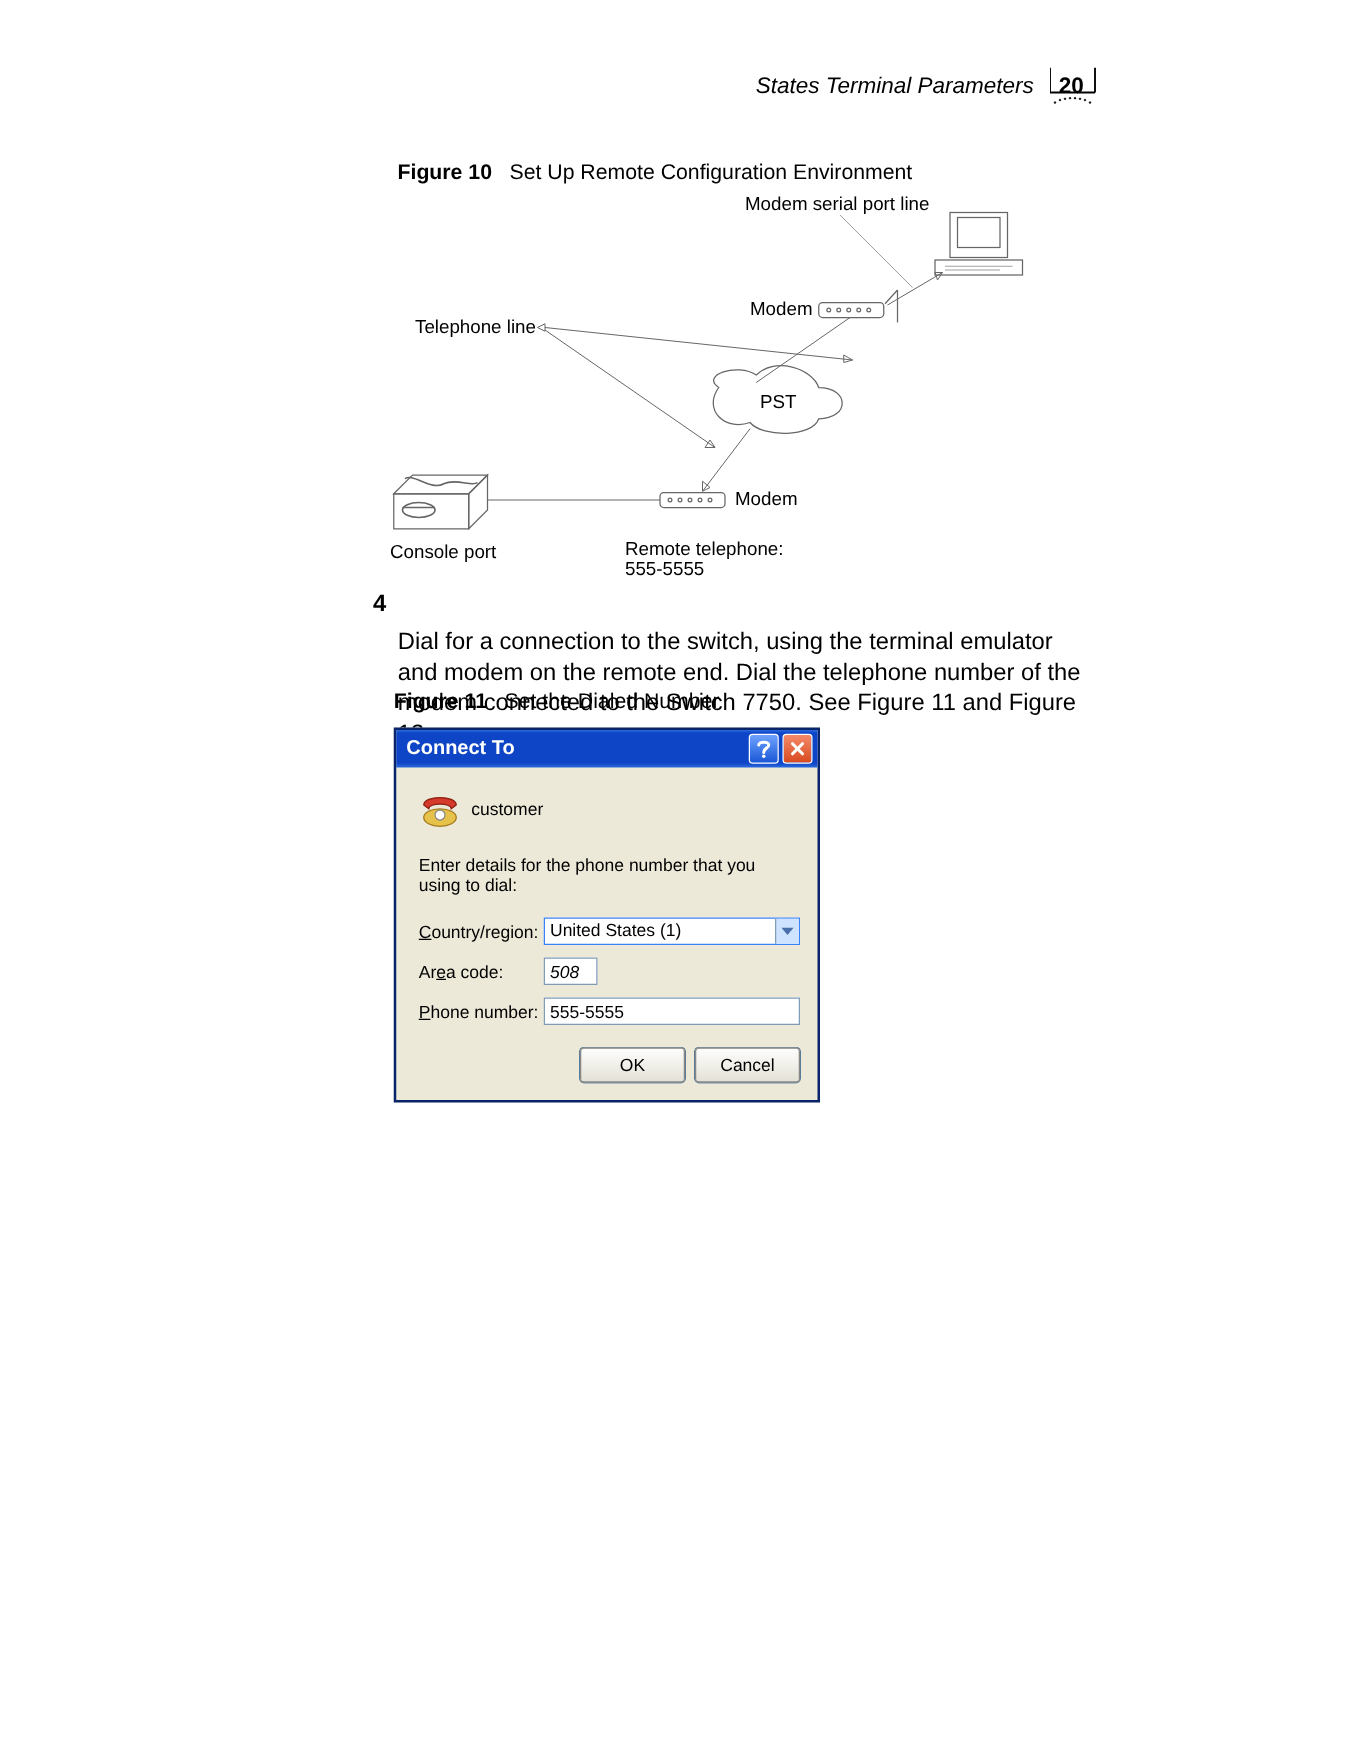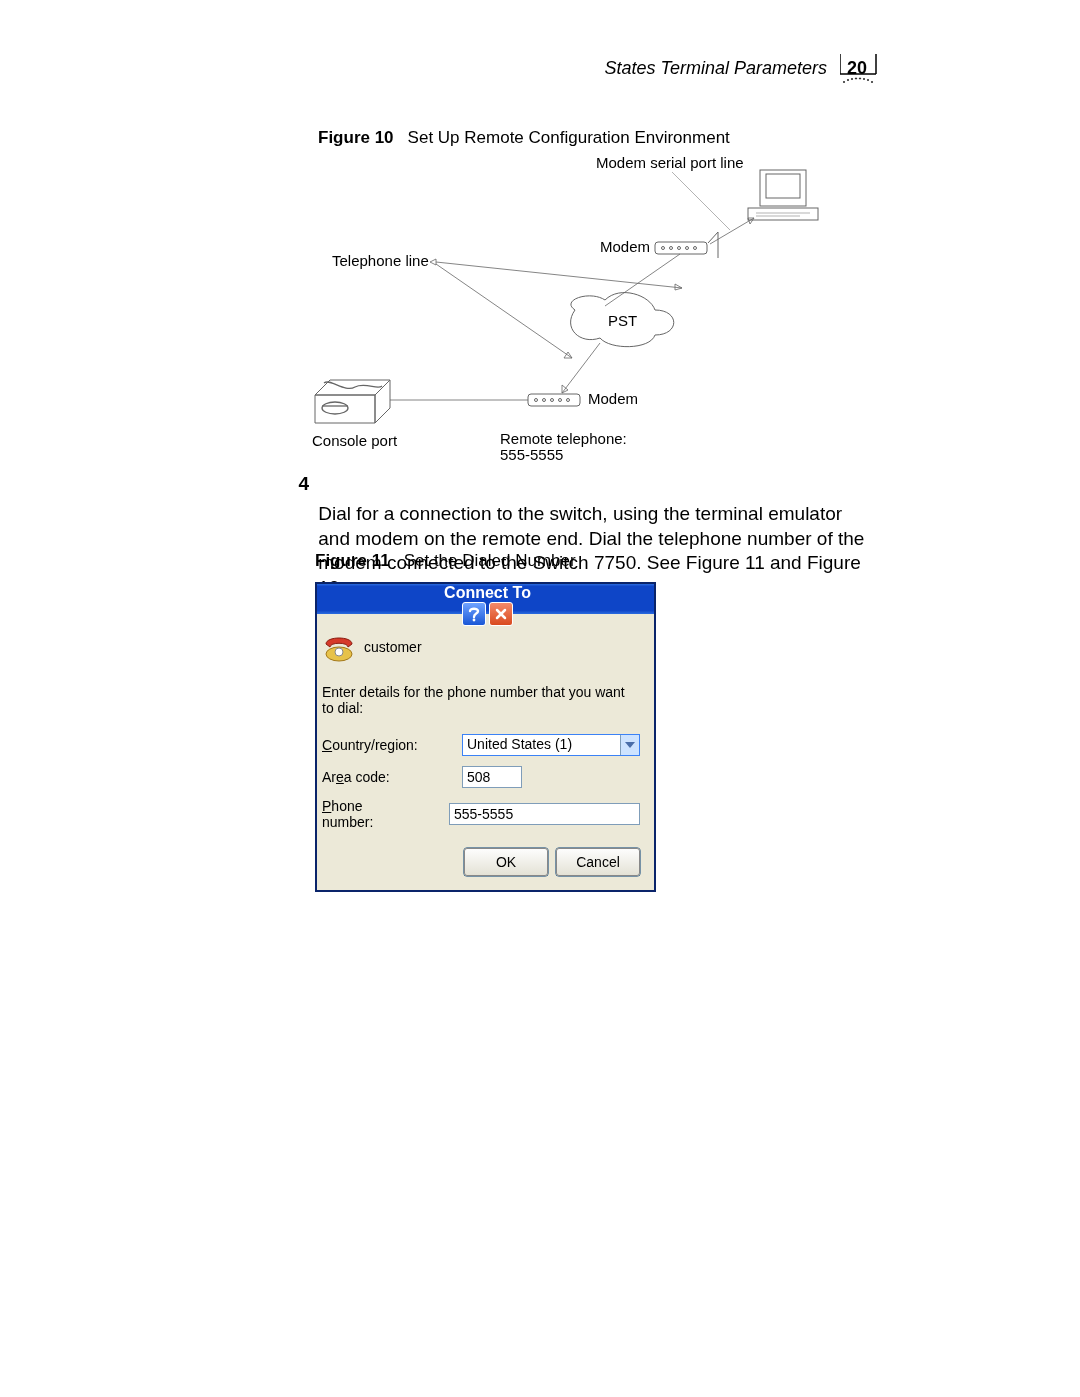--- a/index.html
+++ b/index.html
@@ -86,68 +86,66 @@
   .titlebar {
     height: 30px;
     background: linear-gradient(to bottom, #2a6bdf 0%, #0e45c7 8%, #0e45c7 88%, #2a6bdf 100%);
     color: #fff;
     font-weight: bold;
     font-size: 16px;
     display: flex;
     align-items: center;
     padding: 0 4px 0 8px;
     box-sizing: border-box;
-    flex-direction: column;
   }
   .titlebar-text { flex: 1; }
   .titlebar-buttons { display: flex; gap: 3px; }
   .titlebar-btn {
     width: 22px;
     height: 22px;
     border-radius: 3px;
     display: flex;
     align-items: center;
     justify-content: center;
     font-weight: bold;
     font-size: 16px;
     color: #fff;
   }
   .help-btn { background: linear-gradient(to bottom,#6fa3ff,#1a57d6); border:1px solid #fff; }
   .close-btn { background: linear-gradient(to bottom,#f48a6a,#d94a1f); border:1px solid #fff; }
   .dialog-body {
-    padding: 16px 14px 14px 5px;
+    padding: 16px 14px 14px 18px;
   }
   .conn-row { display:flex; align-items:center; margin-bottom:20px; }
   .phone-icon {
     width: 34px; height:34px;
     display:flex; align-items:center; justify-content:center;
     margin-right:8px;
   }
   .instr { margin: 8px 0 18px 0; }
   .form-row {
     display:flex; align-items:center;
     margin-bottom:10px;
-    gap:40px;
   }
   .form-label {
     width: 100px;
     text-align:left;
   }
   .form-label .ul { text-decoration: underline; }
   .form-input {
     flex:1;
     height:22px;
     border:1px solid #7f9db9;
     background:#fff;
     padding:0 4px;
     font-family:Tahoma,sans-serif;
     font-size:14px;
     box-sizing: border-box;
   }
-  .form-input.small { width:60px; flex:none; }
+  .form-input.small { width:43px; flex:none;font-style:italic; }
   .form-select {
     flex:1;
     display:flex;
     border:1px solid #3b82f6;
     background:#fff;
     height:22px;
     box-sizing:border-box;
   }
   .form-select .sel-text {
     flex:1; padding:1px 4px; overflow:hidden; white-space:nowrap;
@@ -301,21 +299,21 @@
         <div class="phone-icon">
           <svg width="34" height="34" viewBox="0 0 34 34">
             <ellipse cx="17" cy="24" rx="13" ry="7" fill="#e7c24a" stroke="#a3781a"></ellipse>
             <path d="M 4 14 C 4 6, 30 6, 30 14 L 26 17 C 26 12, 8 12, 8 17 Z" fill="#d63a2a" stroke="#8a1c10"></path>
             <circle cx="17" cy="22" r="4" fill="#fff" stroke="#888"></circle>
           </svg>
         </div>
         <span>customer</span>
       </div>
 
-      <div class="instr">Enter details for the phone number that you want to dial:</div>
+      <div class="instr">Enter details for the phone number that you using to dial:</div>
 
       <div class="form-row">
         <div class="form-label"><span class="ul">C</span>ountry/region:</div>
         <div class="form-select">
           <div class="sel-text">United States (1)</div>
           <div class="sel-arrow">
             <svg width="10" height="6" viewBox="0 0 10 6">
                 <polygon points="0,0 10,0 5,6" fill="#4a6ea9"></polygon>
               </svg>
           </div>

